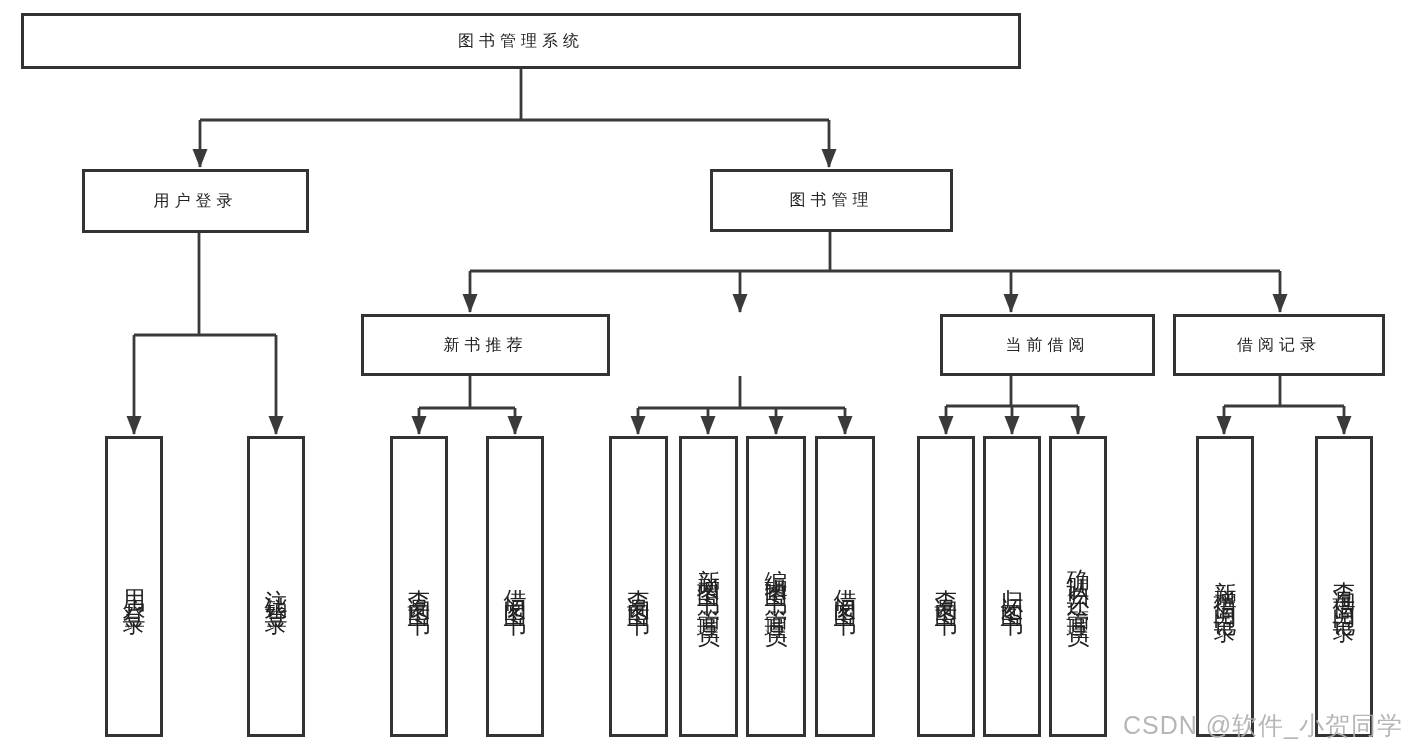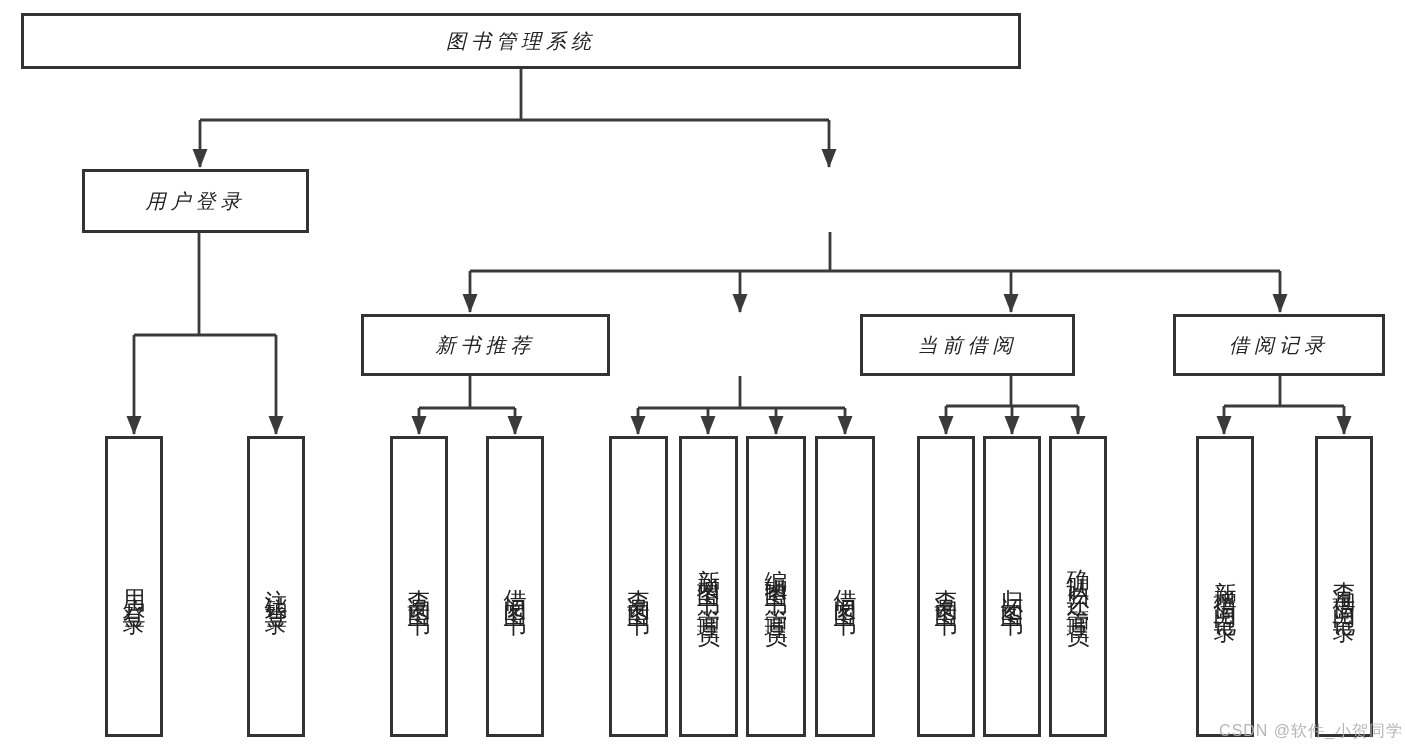--- a/index.html
+++ b/index.html
@@ -8,28 +8,28 @@
     position:relative;width:1405px;height:747px;background:#ffffff;overflow:hidden;
     font-family:"Liberation Sans","DejaVu Sans",sans-serif;color:#222222;
   }
   .wires{position:absolute;left:0;top:0;z-index:1;}
   .wire{fill:none;stroke:#3a3a3a;stroke-width:2.8;}
   .arrow{marker-end:url(#arrowhead);}
   .box{
     position:absolute;z-index:2;background:#ffffff;border:3px solid #333333;
     display:flex;align-items:center;justify-content:center;box-sizing:border-box;
   }
-  .hlabel{font-size:20px;letter-spacing:5px;white-space:nowrap;font-style:italic;}
+  .hlabel{font-size:16px;letter-spacing:5px;white-space:nowrap;}
   .leaf .vlabel{
     writing-mode:vertical-rl;text-orientation:mixed;
     font-size:23px;letter-spacing:8px;line-height:1;
   }
   .watermark{
     position:absolute;right:2px;bottom:5px;z-index:3;
-    font-size:16px;color:#b0b0b0;opacity:0.92;letter-spacing:1px;white-space:nowrap;
+    font-size:25px;color:#b0b0b0;opacity:0.92;letter-spacing:1px;white-space:nowrap;
   }
 </style>
 </head>
 <body>
 
 <div class="stage">
 
   <svg class="wires" width="1405" height="747" viewBox="0 0 1405 747" aria-hidden="true">
     <defs>
       <marker id="arrowhead" markerUnits="userSpaceOnUse" markerWidth="20" markerHeight="16" refX="18" refY="7.5" orient="auto">
@@ -78,25 +78,28 @@
     <path class="wire arrow" d="M1344 406 V434"></path>
   </svg>
 
   <div class="box" style="left:21px;top:13px;width:1000px;height:56px;">
     <span class="hlabel">图书管理系统</span>
   </div>
 
   <div class="box" style="left:82px;top:169px;width:227px;height:64px;">
     <span class="hlabel">用户登录</span>
   </div>
+  <div class="box" style="left:710px;top:169px;width:243px;height:63px;">
+    <span class="hlabel">图书管理</span>
+  </div>
 
   <div class="box" style="left:361px;top:314px;width:249px;height:62px;">
     <span class="hlabel">新书推荐</span>
   </div>
-  <div class="box" style="left:860px;top:314px;width:215px;height:62px;">
+  <div class="box" style="left:940px;top:314px;width:215px;height:62px;">
     <span class="hlabel">当前借阅</span>
   </div>
   <div class="box" style="left:1173px;top:314px;width:212px;height:62px;">
     <span class="hlabel">借阅记录</span>
   </div>
 
   <div class="box leaf" style="left:105px;top:436px;width:58px;height:301px;">
     <span class="vlabel">用户登录</span>
   </div>
   <div class="box leaf" style="left:247px;top:436px;width:58px;height:301px;">

